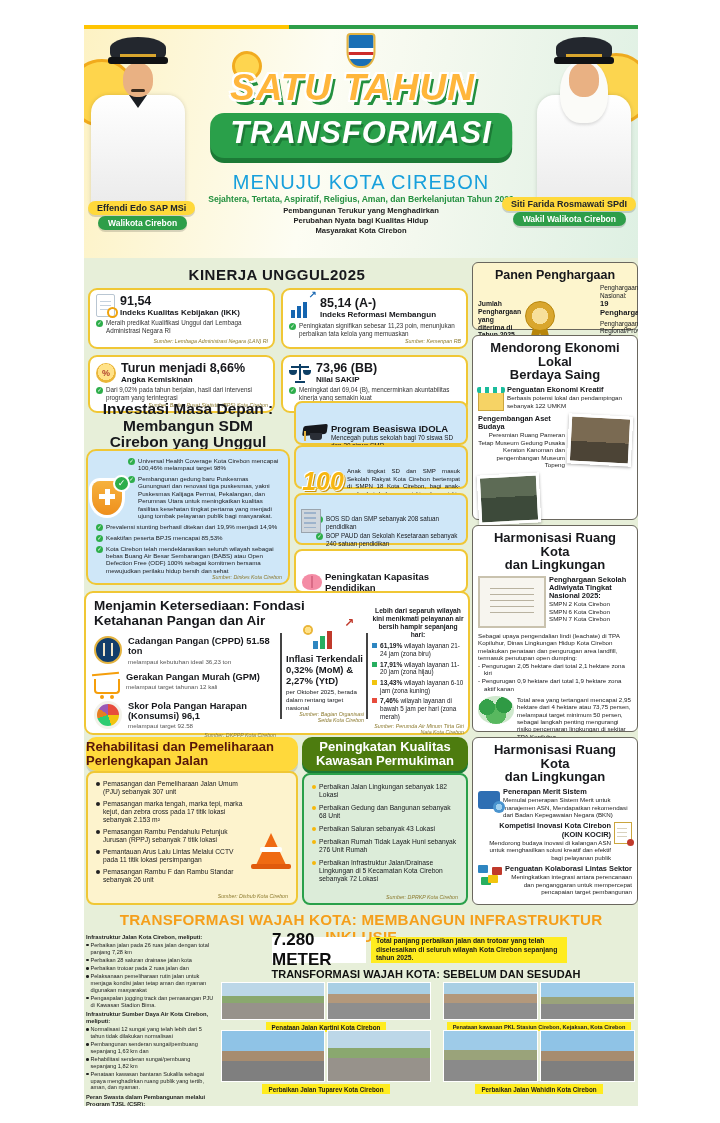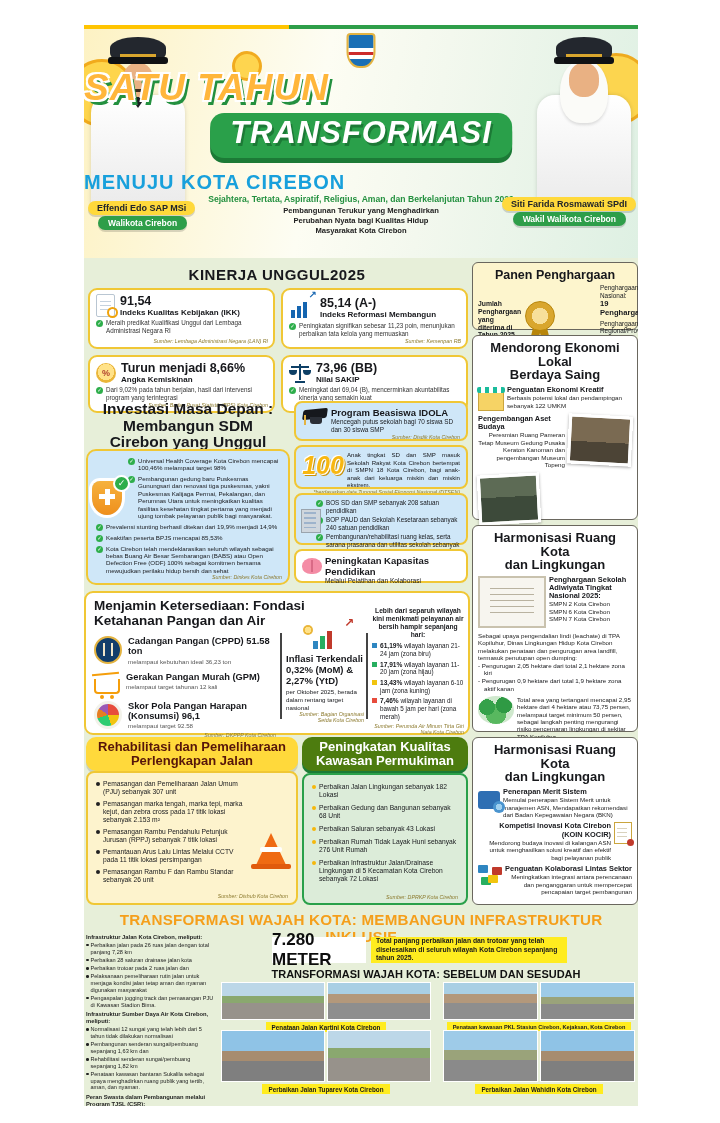--- a/index.html
+++ b/index.html
@@ -14,24 +14,24 @@
 .fig .hat::after{content:"";position:absolute;bottom:2px;left:10px;right:10px;height:3px;background:#d9a62e;}
 .fig .brim{position:absolute;top:20px;left:50%;transform:translateX(-50%);width:60px;height:7px;background:#101215;border-radius:3px;z-index:3;}
 .fig .face{position:absolute;top:26px;left:50%;transform:translateX(-50%);width:30px;height:34px;background:#e9b183;border-radius:45%;z-index:2;}
 .fig .stache{position:absolute;top:52px;left:50%;transform:translateX(-50%);width:14px;height:3px;background:#3a2a1c;border-radius:2px;z-index:3;}
 .fig .hijab{position:absolute;top:22px;left:50%;transform:translateX(-50%);width:48px;height:64px;background:#fbfbf8;border-radius:50% 50% 42% 42%;z-index:1;box-shadow:0 2px 3px rgba(0,0,0,.12);}
 .fig .torso{position:absolute;top:58px;left:50%;transform:translateX(-50%);width:94px;height:110px;background:linear-gradient(#ffffff,#ebebeb);border-radius:18px 18px 0 0;z-index:0;box-shadow:0 0 4px rgba(0,0,0,.15);}
 .fig .torso::before{content:"";position:absolute;left:50%;top:0;transform:translateX(-50%);border-left:9px solid transparent;border-right:9px solid transparent;border-top:13px solid #1a1d22;}
 .nbadge{position:absolute;font-weight:bold;font-size:9px;background:#ffd93b;color:#20242b;padding:2px 9px;border-radius:9px;white-space:nowrap;z-index:5;box-shadow:0 2px 0 rgba(0,0,0,.15);}
 .rbadge{position:absolute;font-weight:bold;font-size:8.5px;background:#2e9e49;color:#fff;padding:2px 10px;border-radius:9px;white-space:nowrap;z-index:5;box-shadow:0 2px 0 rgba(0,0,0,.15);}
 #logo{position:absolute;left:50%;top:8px;transform:translateX(-50%);width:25px;height:31px;border:2px solid #e3b341;border-radius:4px 4px 45% 45%;background:linear-gradient(180deg,#1a6fb5 0 42%,#fff 42% 56%,#cc2b2b 56% 66%,#fff 66% 78%,#1a6fb5 78% 100%);z-index:4;}
-#t1{position:absolute;top:42px;left:0;right:17px;text-align:left;font-size:37px;font-weight:900;font-style:italic;color:#ffb63b;letter-spacing:1px;z-index:4;text-shadow:-2px -2px 0 #fff,2px -2px 0 #fff,-2px 2px 0 #fff,2px 2px 0 #fff,4px 5px 0 #23903f;}
+#t1{position:absolute;top:42px;left:0;right:17px;text-align:center;font-size:37px;font-weight:900;font-style:italic;color:#ffb63b;letter-spacing:1px;z-index:4;text-shadow:-2px -2px 0 #fff,2px -2px 0 #fff,-2px 2px 0 #fff,2px 2px 0 #fff,4px 5px 0 #23903f;}
 #t2wrap{position:absolute;top:88px;left:50%;transform:translateX(-50%);background:#2aa04a;border-radius:14px;padding:2px 20px 7px;box-shadow:0 5px 0 #1c7a36;z-index:4;}
 #t2{font-size:31px;font-weight:900;font-style:italic;color:#fff;letter-spacing:1px;text-shadow:2px 3px 0 #1c7a36;white-space:nowrap;}
-#t3{position:absolute;top:146px;left:0;right:0;font-size:20px;font-weight:700;color:#18a0dc;letter-spacing:1px;z-index:4;}
+#t3{position:absolute;top:146px;left:0;right:0;text-align:center;font-size:20px;font-weight:400;color:#18a0dc;letter-spacing:1px;z-index:4;}
 #t4{position:absolute;top:169px;left:0;right:0;text-align:center;font-size:8.6px;font-weight:bold;color:#23903f;z-index:4;}
 #t5{position:absolute;top:181px;left:0;right:0;text-align:center;font-size:7.6px;font-weight:bold;color:#222;line-height:1.3;z-index:4;}
 
 .sec-head{font-weight:900;color:#17181c;text-align:center;}
 .card-y{background:#fff;border:2px solid #f0c735;border-radius:9px;box-sizing:border-box;}
 .panel{position:absolute;left:388px;width:166px;background:#fff;border:1.5px solid #6a675e;border-radius:6px;box-sizing:border-box;padding:5px;}
 .src{font-size:5.3px;color:#8c7a2e;text-align:right;font-style:italic;}
 .chk{width:7px;height:7px;background:#2eae4b;border-radius:50%;color:#fff;flex:none;text-align:center;margin-top:1px;}
 .chk::after{content:"✓";font-size:5.5px;line-height:7px;display:block;}
 .dot{width:4px;height:4px;border-radius:50%;background:#222;margin-top:2px;flex:none;}
@@ -103,21 +103,21 @@
 .storeic::before{content:"";position:absolute;top:-5px;left:-2px;right:-2px;height:6px;background:repeating-linear-gradient(90deg,#e74c3c 0 4px,#fff 4px 8px);border-radius:2px;}
 .storeic::after{content:"";position:absolute;left:4px;bottom:0;width:5px;height:8px;background:#e74c3c;}
 
 #inv-title{position:absolute;left:0;top:376px;width:208px;text-align:center;font-size:15.5px;font-weight:900;line-height:1.08;}
 #inv-card{position:absolute;left:2px;top:424px;width:204px;height:136px;background:#cfe7f8;border:2px solid #f0c735;border-radius:10px;box-sizing:border-box;padding:6px 6px 10px 8px;}
 #inv-card .ir{margin-bottom:3px;font-size:6.2px;line-height:1.2;}
 .shieldic{position:absolute;left:4px;top:30px;width:30px;height:34px;border-radius:8px 8px 50% 50%;background:linear-gradient(#fff,#fff) 50% 45%/5px 16px no-repeat,linear-gradient(#fff,#fff) 50% 45%/16px 5px no-repeat,linear-gradient(180deg,#f6b23d,#ef8f1c);box-shadow:0 0 0 3px #fff;}
 .shieldic::after{content:"✓";position:absolute;top:-6px;right:-8px;width:13px;height:13px;background:#2eae4b;border:2px solid #fff;border-radius:50%;color:#fff;font-size:9px;line-height:13px;text-align:center;}
 #inv-card .src{position:absolute;right:6px;bottom:3px;}
 
-.bcard{position:absolute;left:210px;width:174px;background:#cfe7f8;border:2px solid #f0c735;border-radius:8px;box-sizing:border-box;padding:4px 6px;}
+.bcard{position:absolute;left:210px;width:174px;background:#cfe7f8;border:2px solid #f0c735;border-radius:8px;box-sizing:border-box;padding:20px 6px;}
 .capic{width:26px;height:22px;flex:none;position:relative;}
 .capic::before{content:"";position:absolute;top:2px;left:1px;width:24px;height:10px;background:#16181d;transform:skewX(-14deg) rotate(-6deg);border-radius:2px;}
 .capic::after{content:"";position:absolute;top:10px;left:8px;width:12px;height:7px;background:#2a2e36;border-radius:0 0 3px 3px;}
 .capic i{position:absolute;left:2px;top:8px;width:2px;height:10px;background:#e3b341;}
 .bignum{font-size:25px;font-weight:900;font-style:italic;color:#f7b711;flex:none;width:42px;text-align:center;text-shadow:1px 1px 0 #fff,-1px -1px 0 #fff,2px 2px 0 #c9920a;}
 .bld{width:18px;height:22px;background:#cfd6dd;border:1px solid #9aa4ad;flex:none;background-image:repeating-linear-gradient(180deg,#9db3cc 0 2px,transparent 2px 5px);background-size:12px 16px;background-position:2px 2px;background-repeat:no-repeat;}
 .brainic{width:20px;height:16px;background:#f48ca5;border-radius:50% 50% 45% 45%;flex:none;position:relative;margin-top:3px;}
 .brainic::after{content:"";position:absolute;left:9px;top:2px;bottom:2px;width:2px;background:#d96a86;}
 
 #pangan{position:absolute;left:0;top:566px;width:386px;height:144px;padding:6px 8px;}
@@ -142,21 +142,21 @@
 .inflic::before{content:"";position:absolute;left:0;top:2px;width:10px;height:10px;border-radius:50%;background:radial-gradient(circle,#ffe289 0 45%,#eab63a 45% 100%);}
 .inflic::after{content:"↗";position:absolute;right:-7px;top:-7px;color:#c0392b;font-size:12px;font-weight:bold;}
 #air{position:absolute;left:286px;top:14px;width:92px;}
 .air-h{font-size:6.7px;font-weight:900;text-align:center;line-height:1.2;margin-bottom:3px;}
 .zrow{display:flex;gap:3px;align-items:flex-start;margin-bottom:3px;}
 .zsq{width:5px;height:5px;flex:none;margin-top:1px;}
 .z0{background:#2e86c1;}.z1{background:#27ae60;}.z2{background:#f1c40f;}.z3{background:#e74c3c;}
 .zp{font-size:6.3px;line-height:1.2;}
 .zp b{font-size:6.6px;}
 
-#jalan-head{position:absolute;left:2px;top:712px;width:212px;background:#ffd93b;border-radius:10px;padding:3px 0;text-align:center;font-size:13px;font-weight:900;color:#56150a;line-height:1.08;box-sizing:border-box;box-shadow:0 3px 0 rgba(0,0,0,.12);}
+#jalan-head{position:absolute;left:2px;top:712px;width:212px;background:#ffd93b;border-radius:10px;padding:3px 0;font-size:13px;font-weight:900;color:#56150a;line-height:1.08;box-sizing:border-box;box-shadow:0 3px 0 rgba(0,0,0,.12);}
 #jalan-card{position:absolute;left:2px;top:746px;width:212px;height:134px;background:#fdf3cd;border:2px solid #f0c735;border-radius:8px;box-sizing:border-box;padding:7px 8px;}
 #jalan-card .ir{margin-bottom:4px;font-size:6.7px;line-height:1.2;padding-right:40px;}
 #jalan-card .src{position:absolute;right:8px;bottom:4px;}
 .coneic{position:absolute;right:10px;top:60px;width:0;height:0;border-left:15px solid transparent;border-right:15px solid transparent;border-bottom:32px solid #ef6a13;}
 .coneband{position:absolute;right:14px;top:74px;width:22px;height:5px;background:#fff;border-radius:2px;}
 .conebase{position:absolute;right:5px;top:91px;width:40px;height:5px;background:#e05a0d;border-radius:2px;}
 #perm-head{position:absolute;left:218px;top:712px;width:166px;background:#4d7c0f;border-radius:10px;color:#fff;font-size:13px;font-weight:900;text-align:center;padding:3px 0;line-height:1.08;box-sizing:border-box;box-shadow:0 3px 0 #1c7a36;}
 #perm-card{position:absolute;left:218px;top:748px;width:166px;height:132px;background:#dcecd9;border:2px solid #2aa04a;border-radius:8px;box-sizing:border-box;padding:8px 8px 4px;}
 #perm-card .ir{margin-bottom:5px;font-size:6.7px;line-height:1.2;}
 #perm-card .src{position:absolute;right:8px;bottom:3px;}

